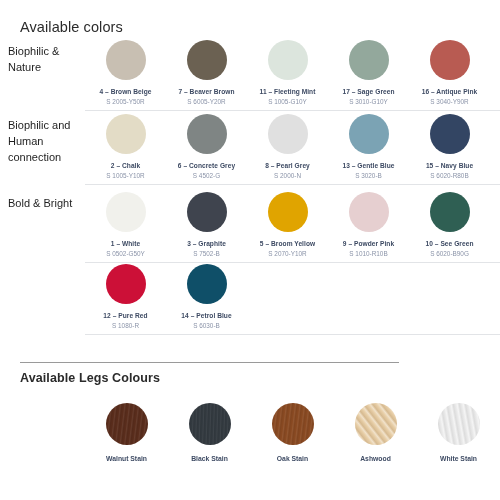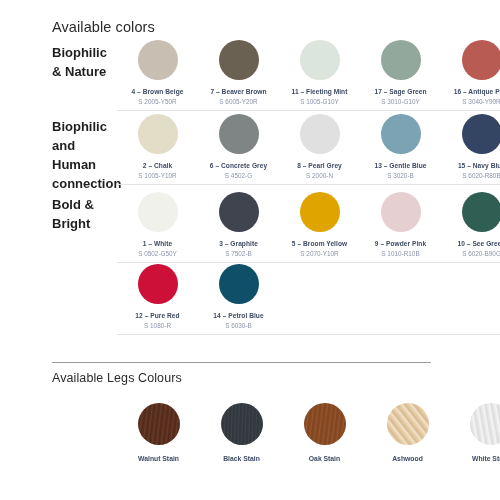--- a/index.html
+++ b/index.html
@@ -10,21 +10,20 @@
     background: #ffffff;
     font-family: "Liberation Sans", sans-serif;
     overflow: hidden;
   }
 
   .page {
     position: relative;
     width: 419px;
     height: 500px;
     background: #ffffff;
-    margin-left: 32px;
   }
 
   
   .main-title {
     position: absolute;
     left: 20px;
     top: 19px;
     font-size: 14.5px;
     font-weight: 400;
     color: #2b2b2b;
@@ -42,24 +41,24 @@
   .color-row {
     position: relative;
     display: flex;
     width: 500px;
     min-height: 72px;
   }
 
   .row-label {
     width: 85px;
     flex: 0 0 85px;
-    padding-left: 20px;
+    padding-left: 8px;
     padding-top: 4px;
-    font-size: 13px;
-    font-weight: 700;
+    font-size: 11px;
+    font-weight: 400;
     color: #1f1f1f;
     line-height: 1.45;
   }
 
   .row-swatches {
     flex: 1 1 auto;
     display: flex;
     position: relative;
   }
 
@@ -113,21 +112,21 @@
     top: 362px;
     height: 1px;
     background: #9a9a9a;
   }
 
   .legs-title {
     position: absolute;
     left: 20px;
     top: 371px;
     font-size: 12.5px;
-    font-weight: 400;
+    font-weight: 700;
     color: #2b2b2b;
     letter-spacing: 0.1px;
   }
 
   .legs-row {
     position: absolute;
     left: 85px;
     right: 0;
     top: 403px;
     display: flex;

